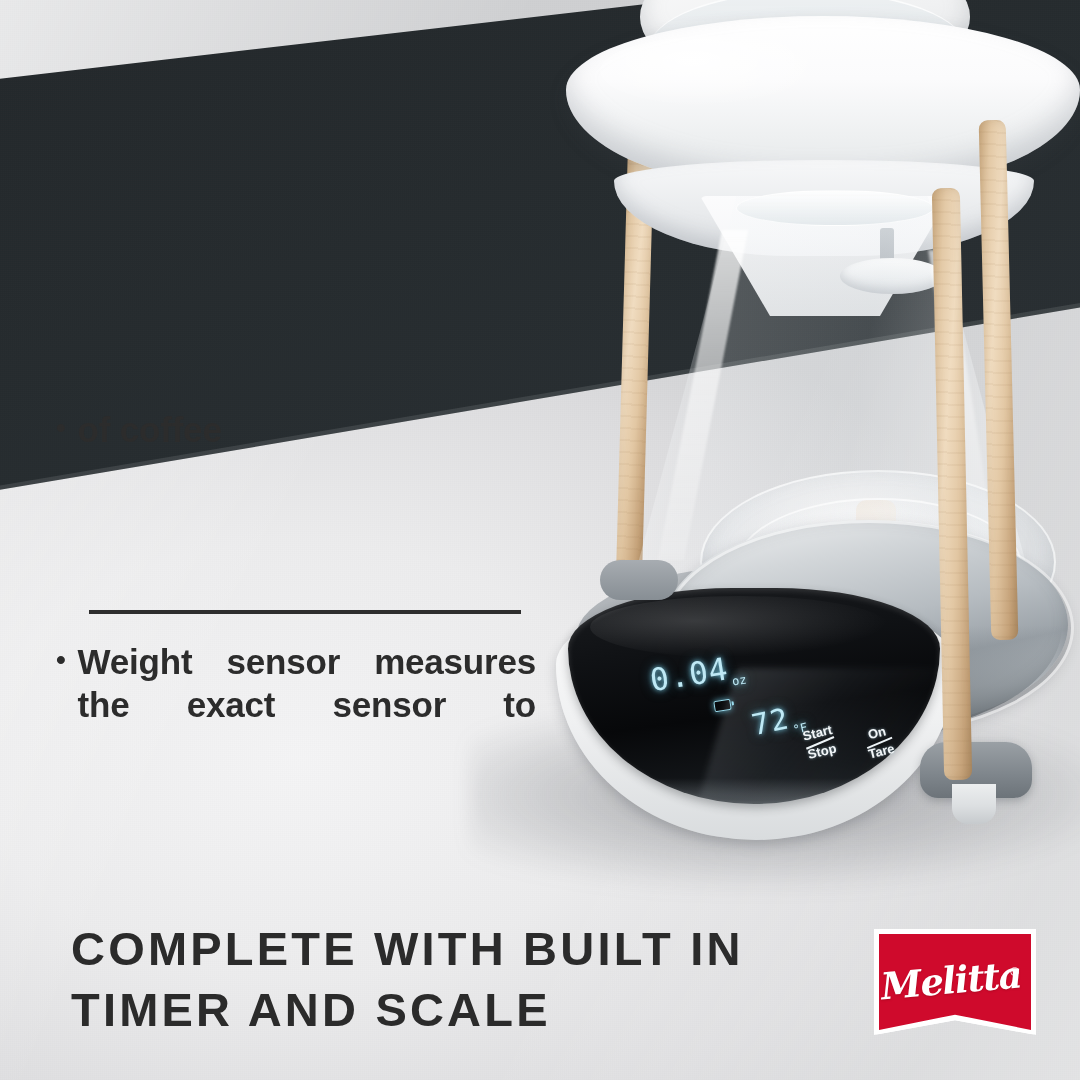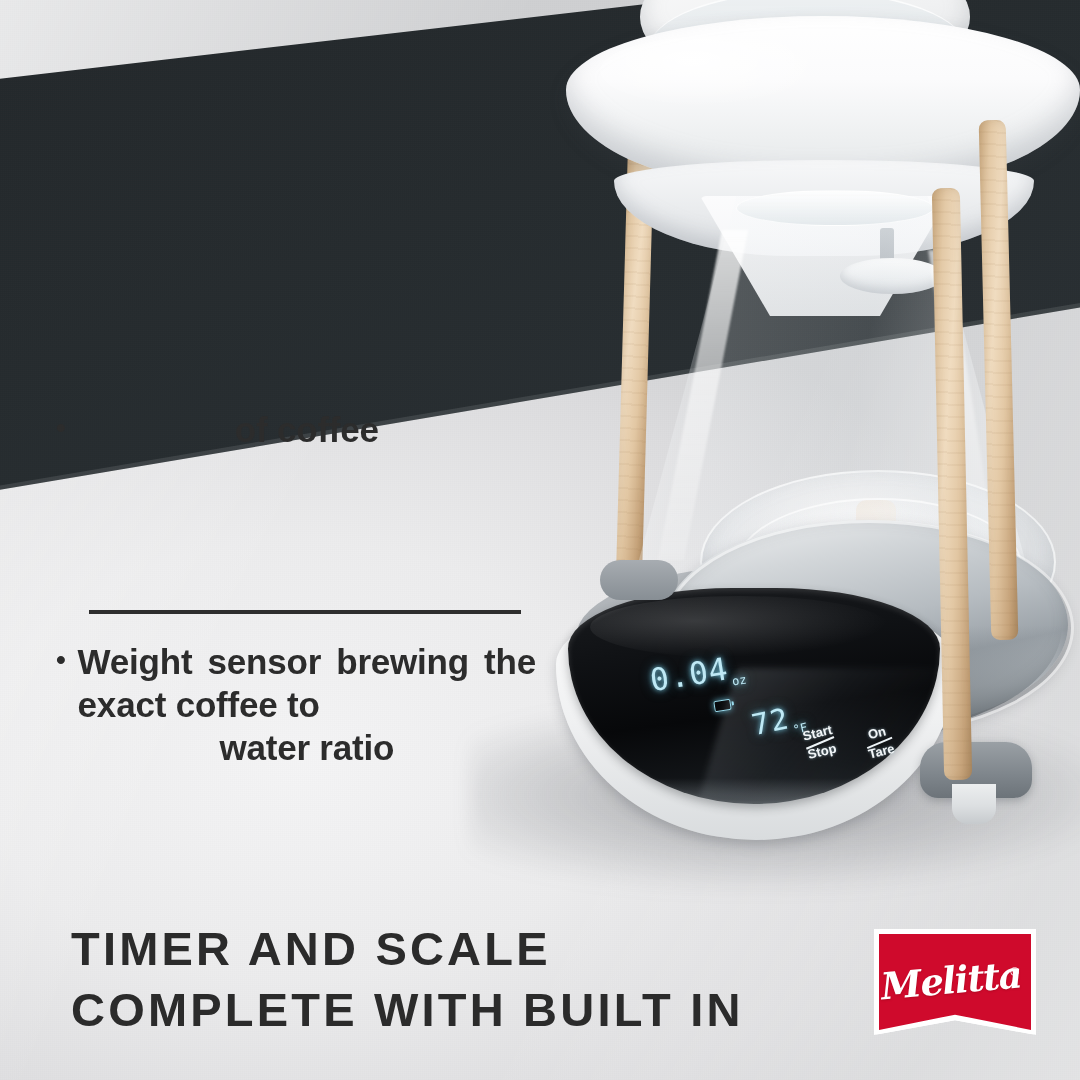--- a/index.html
+++ b/index.html
@@ -356,21 +356,21 @@
     font-weight: 700;
     letter-spacing: -0.2px;
   }
   .bullet-dot {
     flex: 0 0 auto;
     font-size: 28px;
     line-height: 1.45;
   }
   .bullet-text { flex: 1 1 auto; text-align: justify; }
   .bullet-text::after { content: ""; display: inline-block; width: 100%; }
-  .bullet-text .lastline { display: block; text-align: center; }
+  .bullet-text .lastline { display: block; text-align: left; }
 
   .divider {
     position: absolute; left: 89px; top: 610px;
     width: 432px; height: 4px;
     background: #2e2e2e;
   }
 
   .bullets-2 { position: absolute; left: 56px; top: 640px; width: 480px; }
 
   
@@ -507,27 +507,27 @@
       <span class="bullet-dot">•</span>
       <span class="bullet-text"><span class="lastline">of coffee</span></span>
     </div>
   </div>
 
   <div class="divider"></div>
 
   <div class="bullets-2">
     <div class="bullet-row">
       <span class="bullet-dot">•</span>
-      <span class="bullet-text"><span>Weight sensor brewing the exact coffee to</span><span class="lastline">water ratio</span></span>
+      <span class="bullet-text"><span>Weight sensor measures the exact sensor to</span></span>
     </div>
   </div>
 
   <div class="headline">
+    <div>COMPLETE WITH BUILT IN</div>
     <div>TIMER AND SCALE</div>
-    <div>COMPLETE WITH BUILT IN</div>
   </div>
 
   <div class="logo">
     <div class="logo-shadow"></div>
     <div class="logo-white"></div>
     <div class="logo-red"></div>
     <div class="logo-word">Melitta</div>
     <div class="logo-reg">®</div>
   </div>
 

